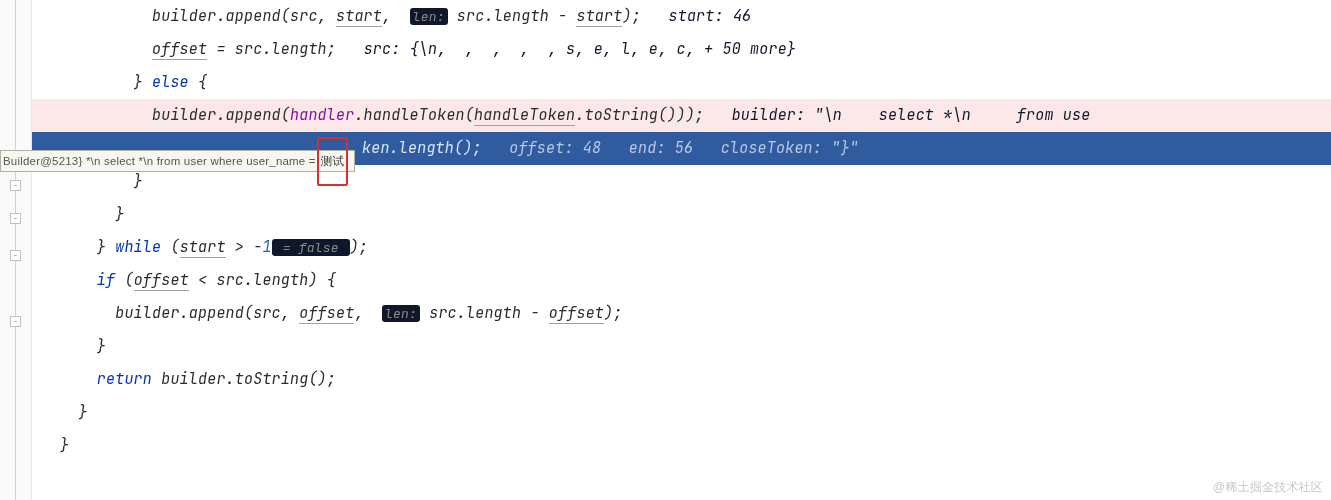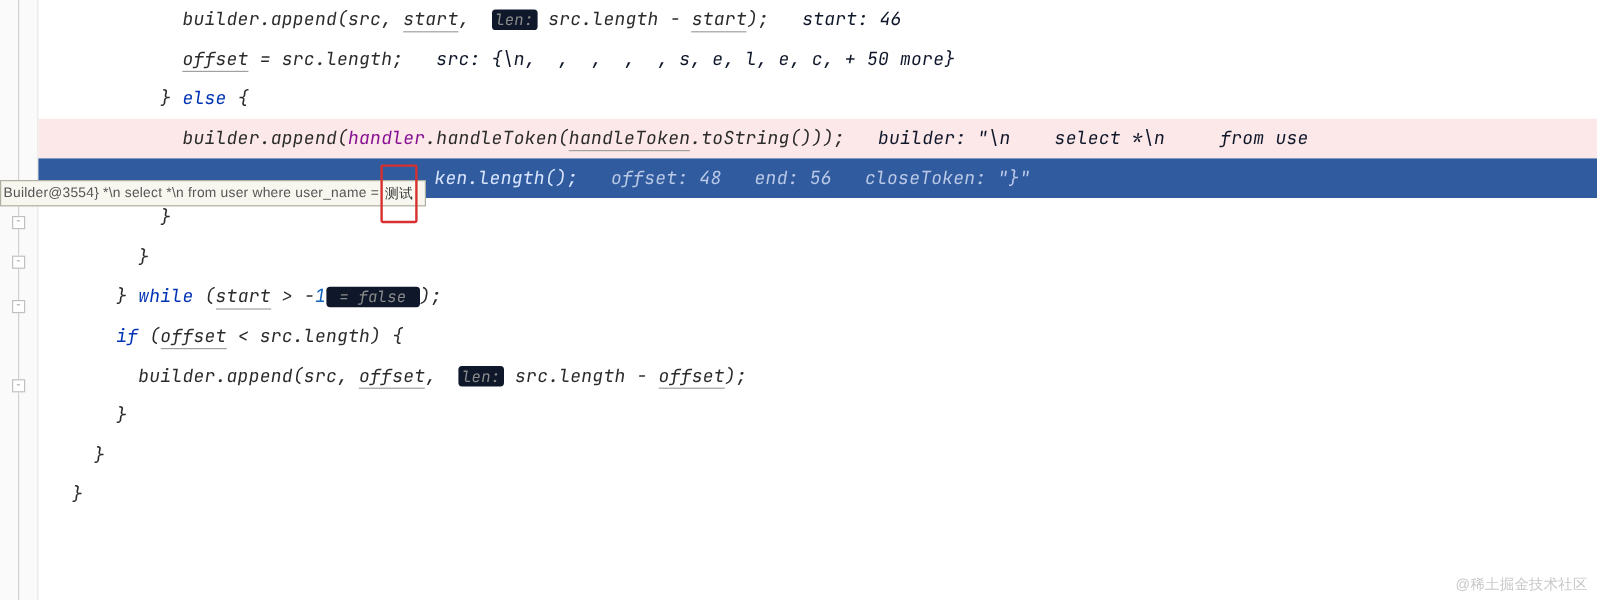--- a/index.html
+++ b/index.html
@@ -125,23 +125,24 @@
   <div class="line"><span>      }</span></div>
 
 
   <div class="line"><span>    } </span><span class="kw">while</span><span> (</span><span class="par">start</span><span> &gt; -</span><span class="num">1</span><span class="paramhint"> = false </span><span>);</span></div>
 
   <div class="line"><span>    </span><span class="kw">if</span><span> (</span><span class="par">offset</span><span> &lt; src.length) {</span></div>
 
   <div class="line"><span>      builder.append(src, </span><span class="par">offset</span><span>,  </span><span class="paramhint">len:</span><span> src.length - </span><span class="par">offset</span><span>);</span></div>
 
   <div class="line"><span>    }</span></div>
+  <div class="line"><span>    </span><span class="kw">return</span><span> builder.toString();</span></div>
   <div class="line"><span>  }</span></div>
   <div class="line"><span>}</span></div>
 
 </div>
 
 <div class="tooltip">
-  <span>Builder@3554} *\n    select *\n    from user where user_name = </span>
+  <span>Builder@5213} *\n    select *\n    from user where user_name = </span>
   <span class="hl-box">测试</span>
 </div>
 
 <div class="watermark">@稀土掘金技术社区</div>
 
 </body></html>

